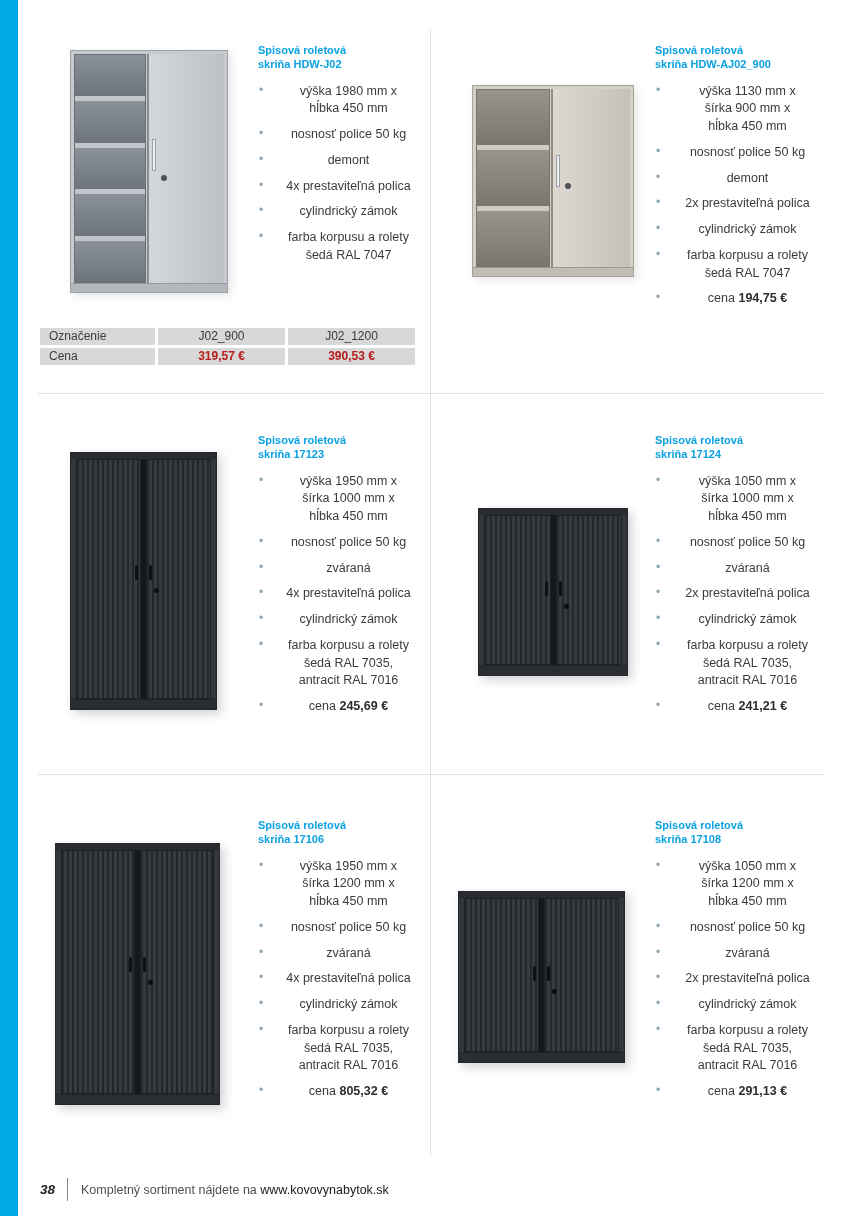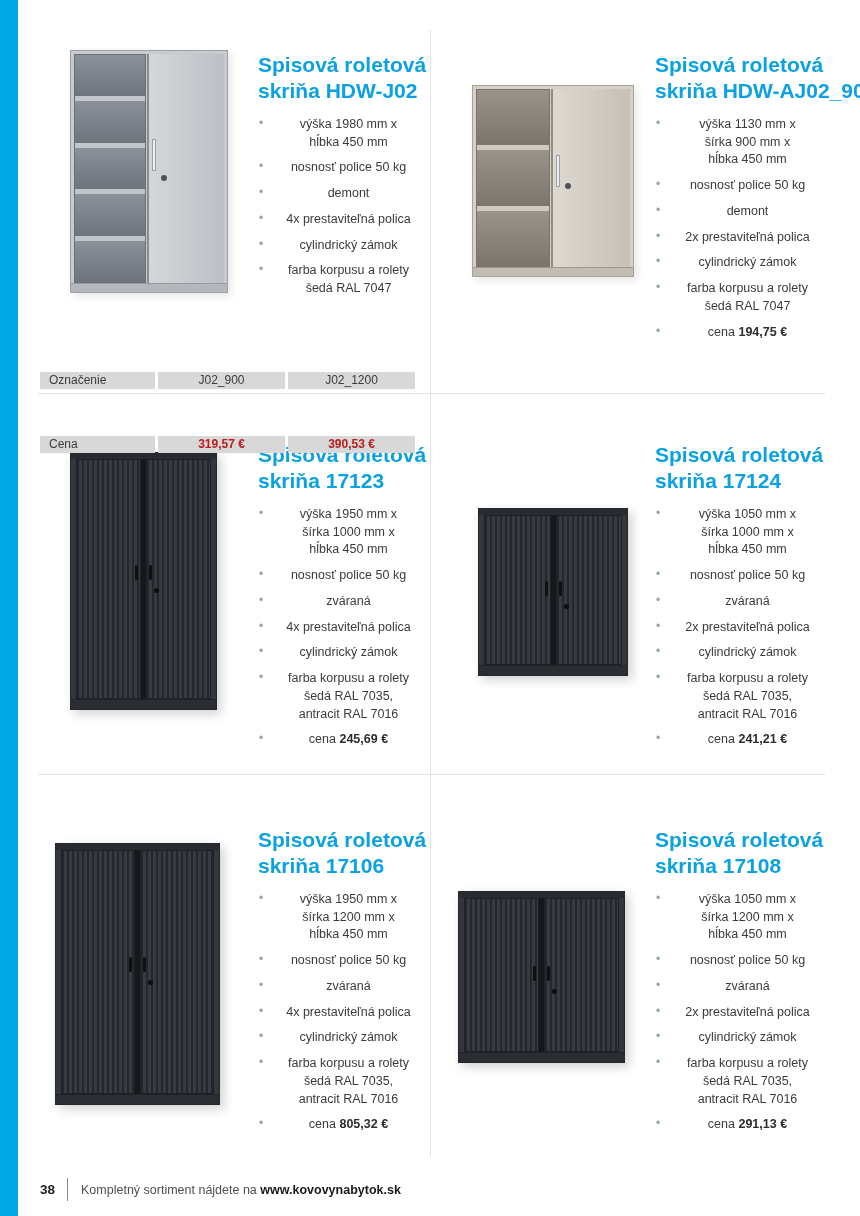--- a/index.html
+++ b/index.html
@@ -14,35 +14,35 @@
 
   .divider-h { position:absolute; left:38px; width:787px; height:1px; background:#e3e3e3; }
   .divider-h.r1 { top:393px; }
   .divider-h.r2 { top:774px; }
   .divider-v { position:absolute; left:430px; top:30px; width:1px; height:1126px; background:#e3e3e3; }
 
   
   .product { display:contents; }
   .product-text { position:absolute; }
   .product-title {
-    margin:16px 0 11px 0; font-size:21px; font-weight:bold; line-height:1.26;
+    margin:8px 0 11px 0; font-size:11px; font-weight:bold; line-height:1.26;
     letter-spacing:0; white-space:nowrap;
   }
   ul.specs { list-style:none; margin:0; padding:0; font-size:12.5px; color:#3b3b3b; }
   ul.specs li { position:relative; padding-left:13px; margin-bottom:8px; line-height:1.42;text-align:center; }
   ul.specs li::before {
     content:"\2022"; position:absolute; left:1px; top:-1px;
     color:#8fa5b2; font-size:12px;
   }
   ul.specs li b { font-weight:bold; color:#2d2d2d; }
 
   
   .spec-table { position:absolute; left:40px; top:328px; width:375px; font-size:12px; color:#3b3b3b; }
   .t-row { display:flex; margin-bottom:3px; }
-  .t-cell { background:#d8d8d8; height:17px; line-height:17px;margin-top:44px; }
+  .t-cell { background:#d8d8d8; height:17px; line-height:17px; }
   .t-cell.label { width:115px; padding-left:9px; margin-right:3px; }
   .t-cell.val { width:127px; text-align:center; }
   .t-cell.val + .t-cell.val { margin-left:3px; }
   .t-row.bold .t-cell.val { font-weight:bold; color:#b91c1c; }
 
   
   .product-image { position:absolute; }
   .cab { position:absolute; inset:0; }
 
   .cab.light { background:#c7cbd0; border:1px solid #9ba1a7; padding:3px 3px 0 3px;
@@ -72,24 +72,24 @@
   .door-gap { width:5px; background:#15181b; position:relative; }
   .handle { position:absolute; width:3px; height:15px; background:#0e1012; border-radius:2px; top:44%; }
   .handle.hl { left:-6px; }
   .handle.hr { right:-6px; }
   .keyhole-d { position:absolute; width:5px; height:5px; border-radius:50%; background:#0b0d0f;
                top:calc(44% + 23px); right:-13px; }
   .cab-plinth-d { height:10px; background:#2a2e32; border-top:1px solid #202428; }
 
   
   .footer { position:absolute; left:40px; bottom:15px; display:flex; align-items:center; }
-  .page-number { font-size:13.5px; font-weight:bold; color:#222; }
+  .page-number { font-size:13.5px; font-weight:bold; color:#222;font-style:italic; }
   .footer-sep { width:1px; height:23px; background:#8a8a8a; margin:0 13px 0 12px; }
   .footer-text { font-size:12.5px; color:#4f4f4f; }
-  .footer-url { font-weight:bold; color:#1a1a1a;text-align:center; }
+  .footer-url { font-weight:normal; color:#1a1a1a;text-align:center; }
 </style>
 </head>
 <body>
 
 <div class="page">
 
   <div class="accent-stripe" style="background: rgb(0, 169, 230);"></div>
 
   <div class="divider-h r1"></div>
   <div class="divider-h r2"></div>

